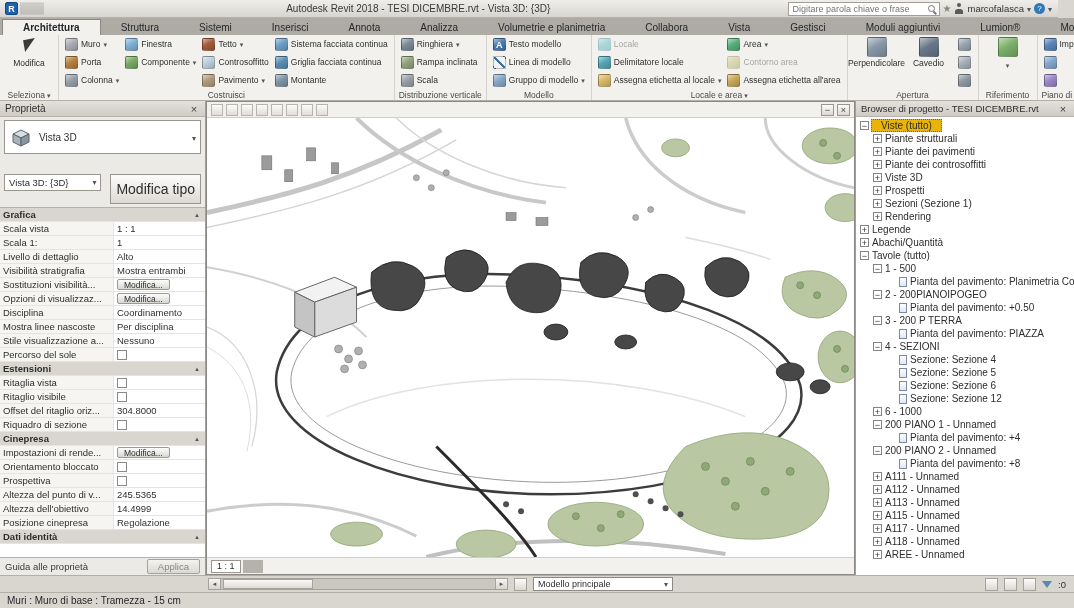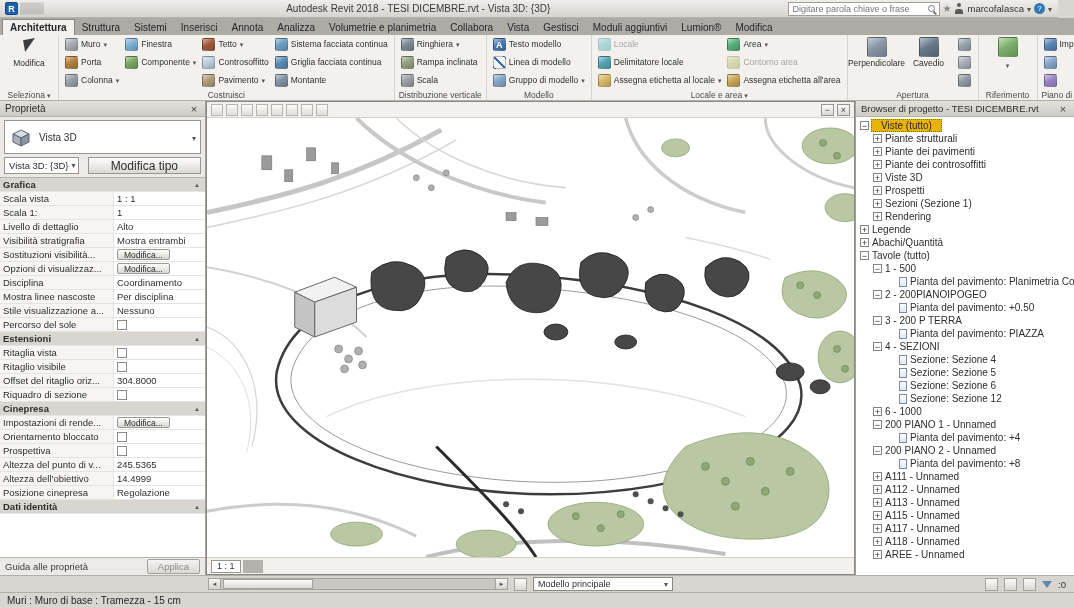--- a/index.html
+++ b/index.html
@@ -25,21 +25,21 @@
   .person::before{content:"";position:absolute;top:0;left:3px;width:4px;height:4px;border-radius:50%;background:#5a5a5a}
   .person::after{content:"";position:absolute;bottom:0;left:1px;width:8px;height:5px;border-radius:3px 3px 0 0;background:#5a5a5a}
   .username{font-size:9.5px;color:#333}
   .tb-caret::after{content:"▾";font-size:8px;color:#555}
   .help{width:11px;height:11px;border-radius:50%;background:#2c7bb8;flex:none;position:relative}
   .help::before{content:"?";position:absolute;inset:0;color:#fff;font-size:8px;text-align:center;line-height:11px}
 
   
   .tabrow{position:absolute;top:18px;left:0;right:0;height:17px;background:#aeaba5;display:flex;align-items:flex-end;padding-left:2px}
   .tabs{display:flex;align-items:flex-end;height:100%}
-  .tab{padding:2px 7px;font-size:10px;color:#26262b;white-space:nowrap;cursor:default}
+  .tab{padding:2px 20px;font-size:10px;color:#26262b;white-space:nowrap;cursor:default}
   .tab.active{background:#f2f1ed;border:1px solid #8c8984;border-bottom:none;font-weight:bold}
 
   
   .ribbon{position:absolute;top:35px;left:0;right:0;height:66px;background:#f2f1ed;border-bottom:1px solid #b2afa9;display:flex;overflow:hidden}
   .panel{display:flex;flex-direction:column;border-right:1px solid #d6d3cd;height:100%;flex:none}
   .pbody{height:54px;display:flex;flex-flow:column wrap;align-content:flex-start;padding:0 3px}
   .plabel{height:11px;font-size:8.5px;color:#4a4a4a;display:flex;align-items:center;justify-content:center;gap:2px;white-space:nowrap;padding:0 4px}
   .pcaret::after{content:"▾";font-size:7px;color:#555}
   .rbtn{display:flex;align-items:center;gap:3px;height:18px;padding:0 3px;font-size:8.5px;white-space:nowrap;cursor:default}
   .rbtn.big{flex-direction:column;justify-content:flex-start;height:54px;width:52px;text-align:center;gap:2px;padding-top:2px;line-height:9px;white-space:normal}
@@ -69,24 +69,24 @@
   [data-ico="refplane"]{--c:#7cb06a}[data-ico="setwp"]{--c:#5a86b8}[data-ico="showwp"]{--c:#86a8cc}[data-ico="viewer"]{--c:#9a86c8}
 
   
   .props{position:absolute;top:101px;left:0;width:206px;bottom:33px;background:#eceae6;border-right:1px solid #a29e98;display:flex;flex-direction:column;overflow:hidden}
   .phead{height:16px;background:linear-gradient(#e4e1dc,#cfccc6);border-bottom:1px solid #b5b2ac;display:flex;align-items:center;padding:0 5px;font-size:10px}
   .phead .x,.bhead .x{margin-left:auto;width:12px;text-align:center;color:#444;cursor:default}
   .phead .x::before,.bhead .x::before{content:"×";font-size:11px}
   .typebox{margin:3px 4px 2px;height:34px;background:#fff;border:1px solid #9a968f;display:flex;align-items:center;gap:6px;padding:0 4px}
   .typebox svg{flex:none}
   .typebox .tb-caret{margin-left:auto}
-  .selrow{display:flex;gap:9px;margin:1px 4px 3px}
+  .selrow{display:flex;gap:9px;margin:18px 4px 3px}
   .combo{flex:1;height:17px;background:#fff;border:1px solid #9a968f;display:flex;align-items:center;padding:0 4px;font-size:9.5px;white-space:nowrap;overflow:hidden}
   .combo::after{content:"▾";margin-left:auto;font-size:8px;color:#555;padding-left:3px}
-  .edittype{height:17px;border:1px solid #9a968f;background:linear-gradient(#fdfdfc,#dcd9d4);font-size:12px;padding:0 22px;display:flex;align-items:center;white-space:nowrap;cursor:default}
+  .edittype{height:30px;border:1px solid #9a968f;background:linear-gradient(#fdfdfc,#dcd9d4);font-size:14px;padding:0 5px;display:flex;align-items:center;white-space:nowrap;cursor:default}
   .pgrid{flex:1;background:#fff;border-top:1px solid #b5b2ac;overflow:hidden}
   .prow{display:flex;align-items:center;height:14px;border-bottom:1px solid #e6e4e0;font-size:9.5px}
   .prow .pl{flex:0 0 114px;padding:0 3px;background:#f6f5f2;border-right:1px solid #e6e4e0;height:100%;line-height:13px;white-space:nowrap;overflow:hidden}
   .prow .pv{flex:1;padding:0 3px;height:100%;display:flex;align-items:center;white-space:nowrap;overflow:hidden}
   .pv-btn{display:none;border:1px solid #999;background:linear-gradient(#fdfdfc,#d8d6d1);border-radius:2px;font-size:8.5px;padding:0 6px;height:11px;line-height:10px}
   .pv-cb{display:none;width:10px;height:10px;border:1px solid #8a8a8a;background:#fff}
   .prow[data-kind="button"] .pv-btn{display:inline-block}
   .prow[data-kind="checkbox"] .pv-cb{display:inline-block}
   .prow[data-kind="section"]{background:#d9d6d0;font-weight:bold}
   .prow[data-kind="section"] .pl{background:transparent;border-right:none;flex:1}

